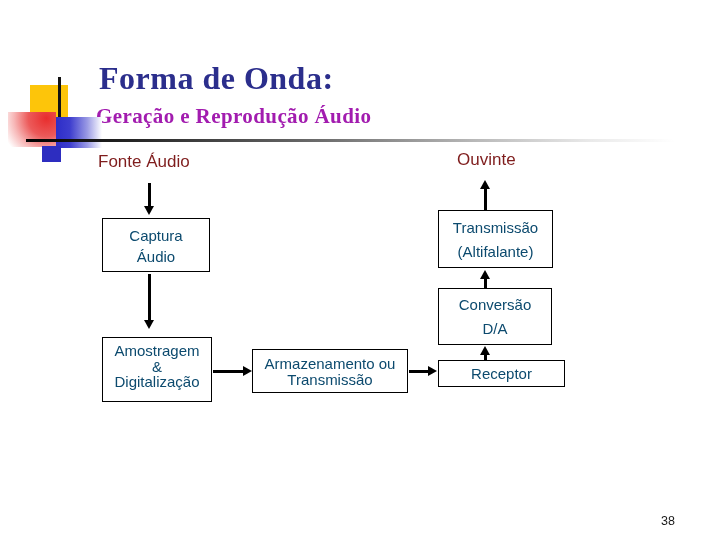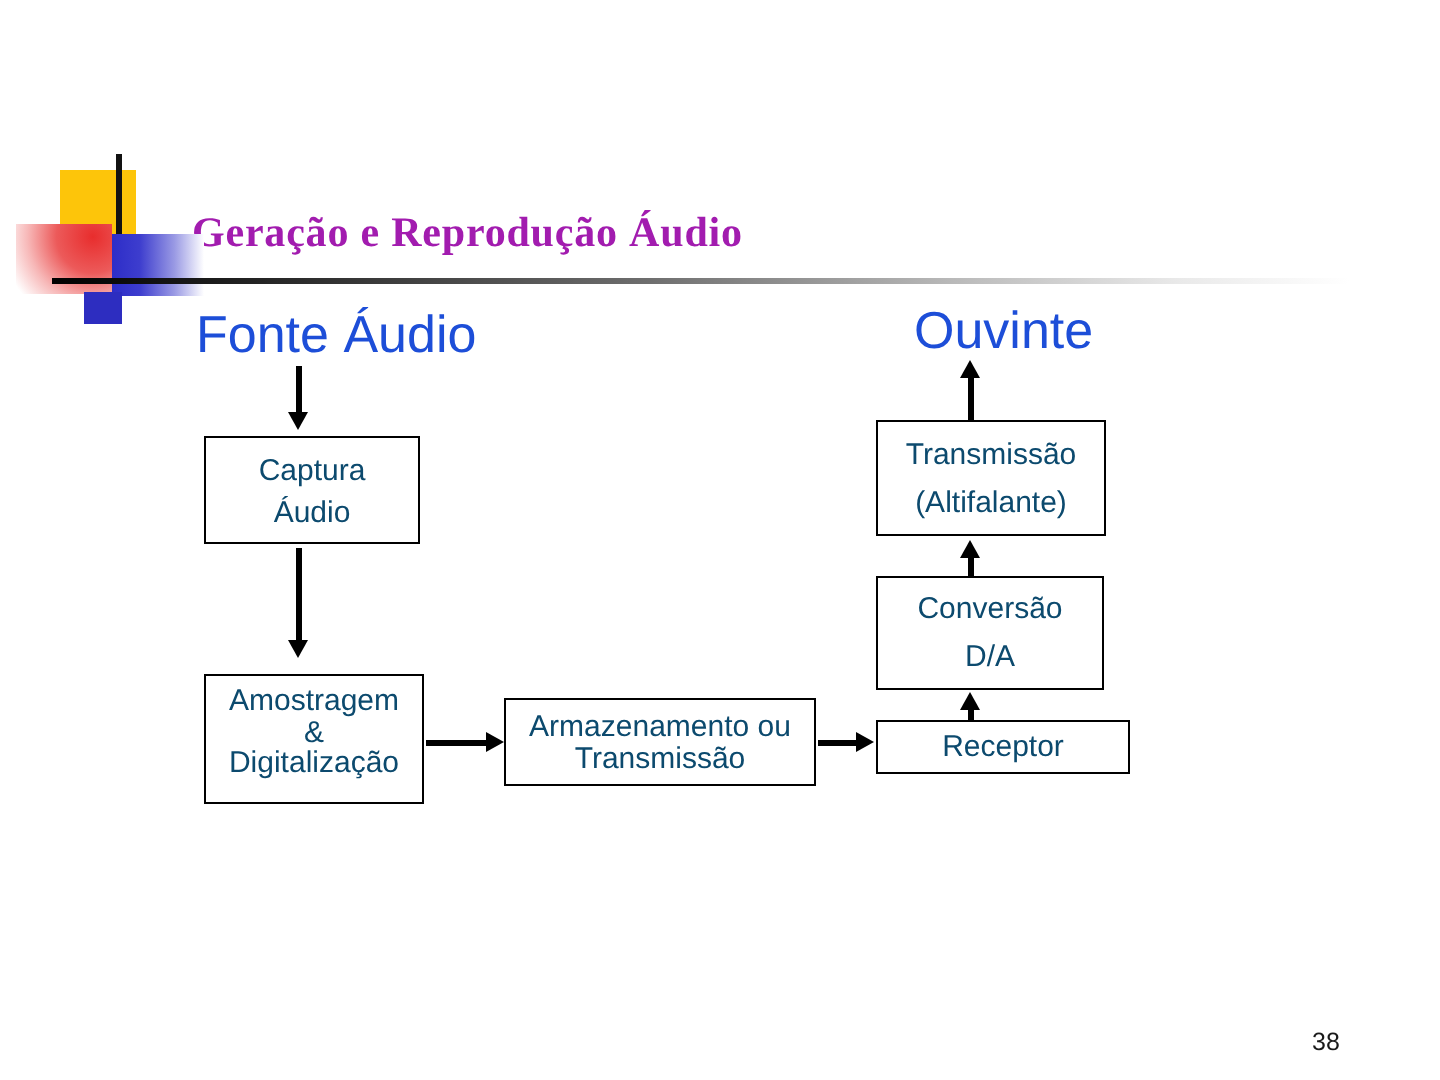--- a/index.html
+++ b/index.html
@@ -32,21 +32,21 @@
     position:absolute; left:99px; top:62px;
     font-family:"Liberation Serif","DejaVu Serif",serif;
     font-weight:bold; font-size:32px; letter-spacing:0.5px; line-height:1.05;
   }
   .slide-subtitle {
     position:absolute; left:96px; top:104px;
     font-family:"Liberation Serif","DejaVu Serif",serif;
     font-weight:bold; font-size:21px; letter-spacing:0.4px;
   }
   
-  .free-label { position:absolute; color:#1d4ed8; font-size:26px; }
+  .free-label { position:absolute; color:#7f1d1d; font-size:17px; }
   
   .dbox {
     position:absolute; background:#ffffff; border:1.5px solid #000;
     color:#0c4a6e; font-size:15px; text-align:center;
   }
   .dbox .bline { width:100%; }
   .lh-wide .bline { line-height:21px; }
   .lh-xwide .bline { line-height:24px; }
   .lh-tight .bline { line-height:15.5px; }
   .box-captura      { left:102px; top:218px; width:108px; height:54px; padding-top:6px; }
@@ -64,34 +64,35 @@
     border-left:5px solid transparent; border-right:5px solid transparent;
     border-top:9px solid #000; }
   .head-up { position:absolute; width:0; height:0;
     border-left:5px solid transparent; border-right:5px solid transparent;
     border-bottom:9px solid #000; }
   .head-right { position:absolute; width:0; height:0;
     border-top:5px solid transparent; border-bottom:5px solid transparent;
     border-left:9px solid #000; }
   
   .page-number { position:absolute; left:656px; top:514px; width:24px;
-    font-size:12.5px; color:#1a1a1a; text-align:left; }
+    font-size:12.5px; color:#1a1a1a; text-align:center; }
 </style>
 </head>
 <body>
 
 <div id="slide">
 
   <div class="logo-yellow"></div>
   <div class="logo-vline"></div>
   <div class="logo-red"></div>
   <div class="logo-blue"></div>
   <div class="logo-blue-small"></div>
   <div class="header-rule"></div>
 
+  <div class="slide-title" style="color:#2b2e8c;">Forma de Onda:</div>
   <div class="slide-subtitle" style="color:#a21caf;">Geração e Reprodução Áudio</div>
 
   <div class="free-label" style="left:98px; top:152px;">Fonte Áudio</div>
   <div class="free-label" style="left:457px; top:150px;">Ouvinte</div>
 
   <div class="dbox box-captura lh-wide">
     <div class="bline">Captura</div>
     <div class="bline">Áudio</div>
   </div>
 

